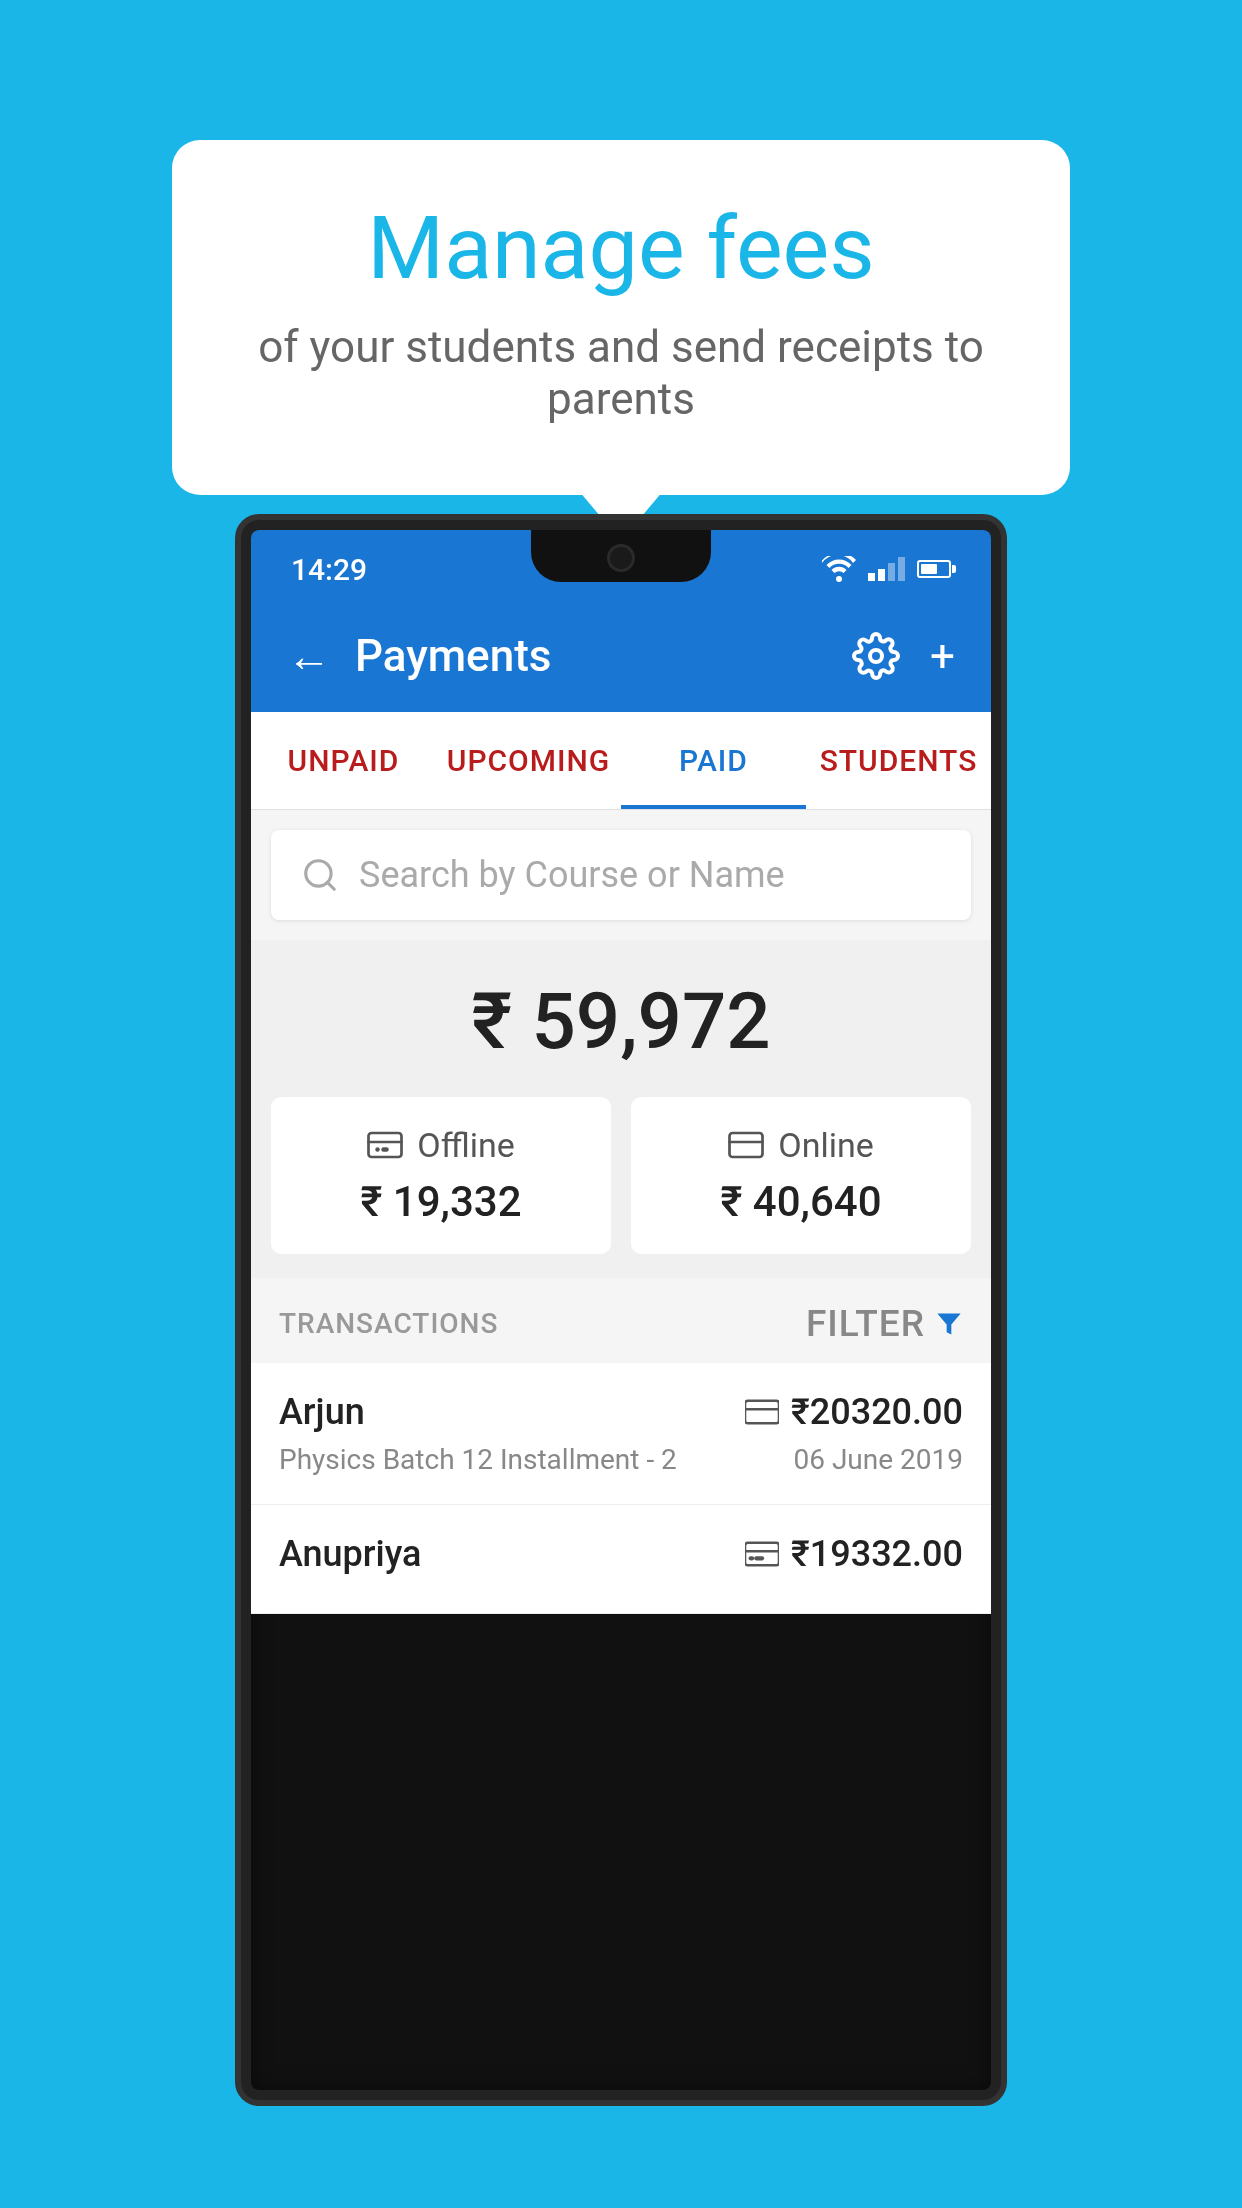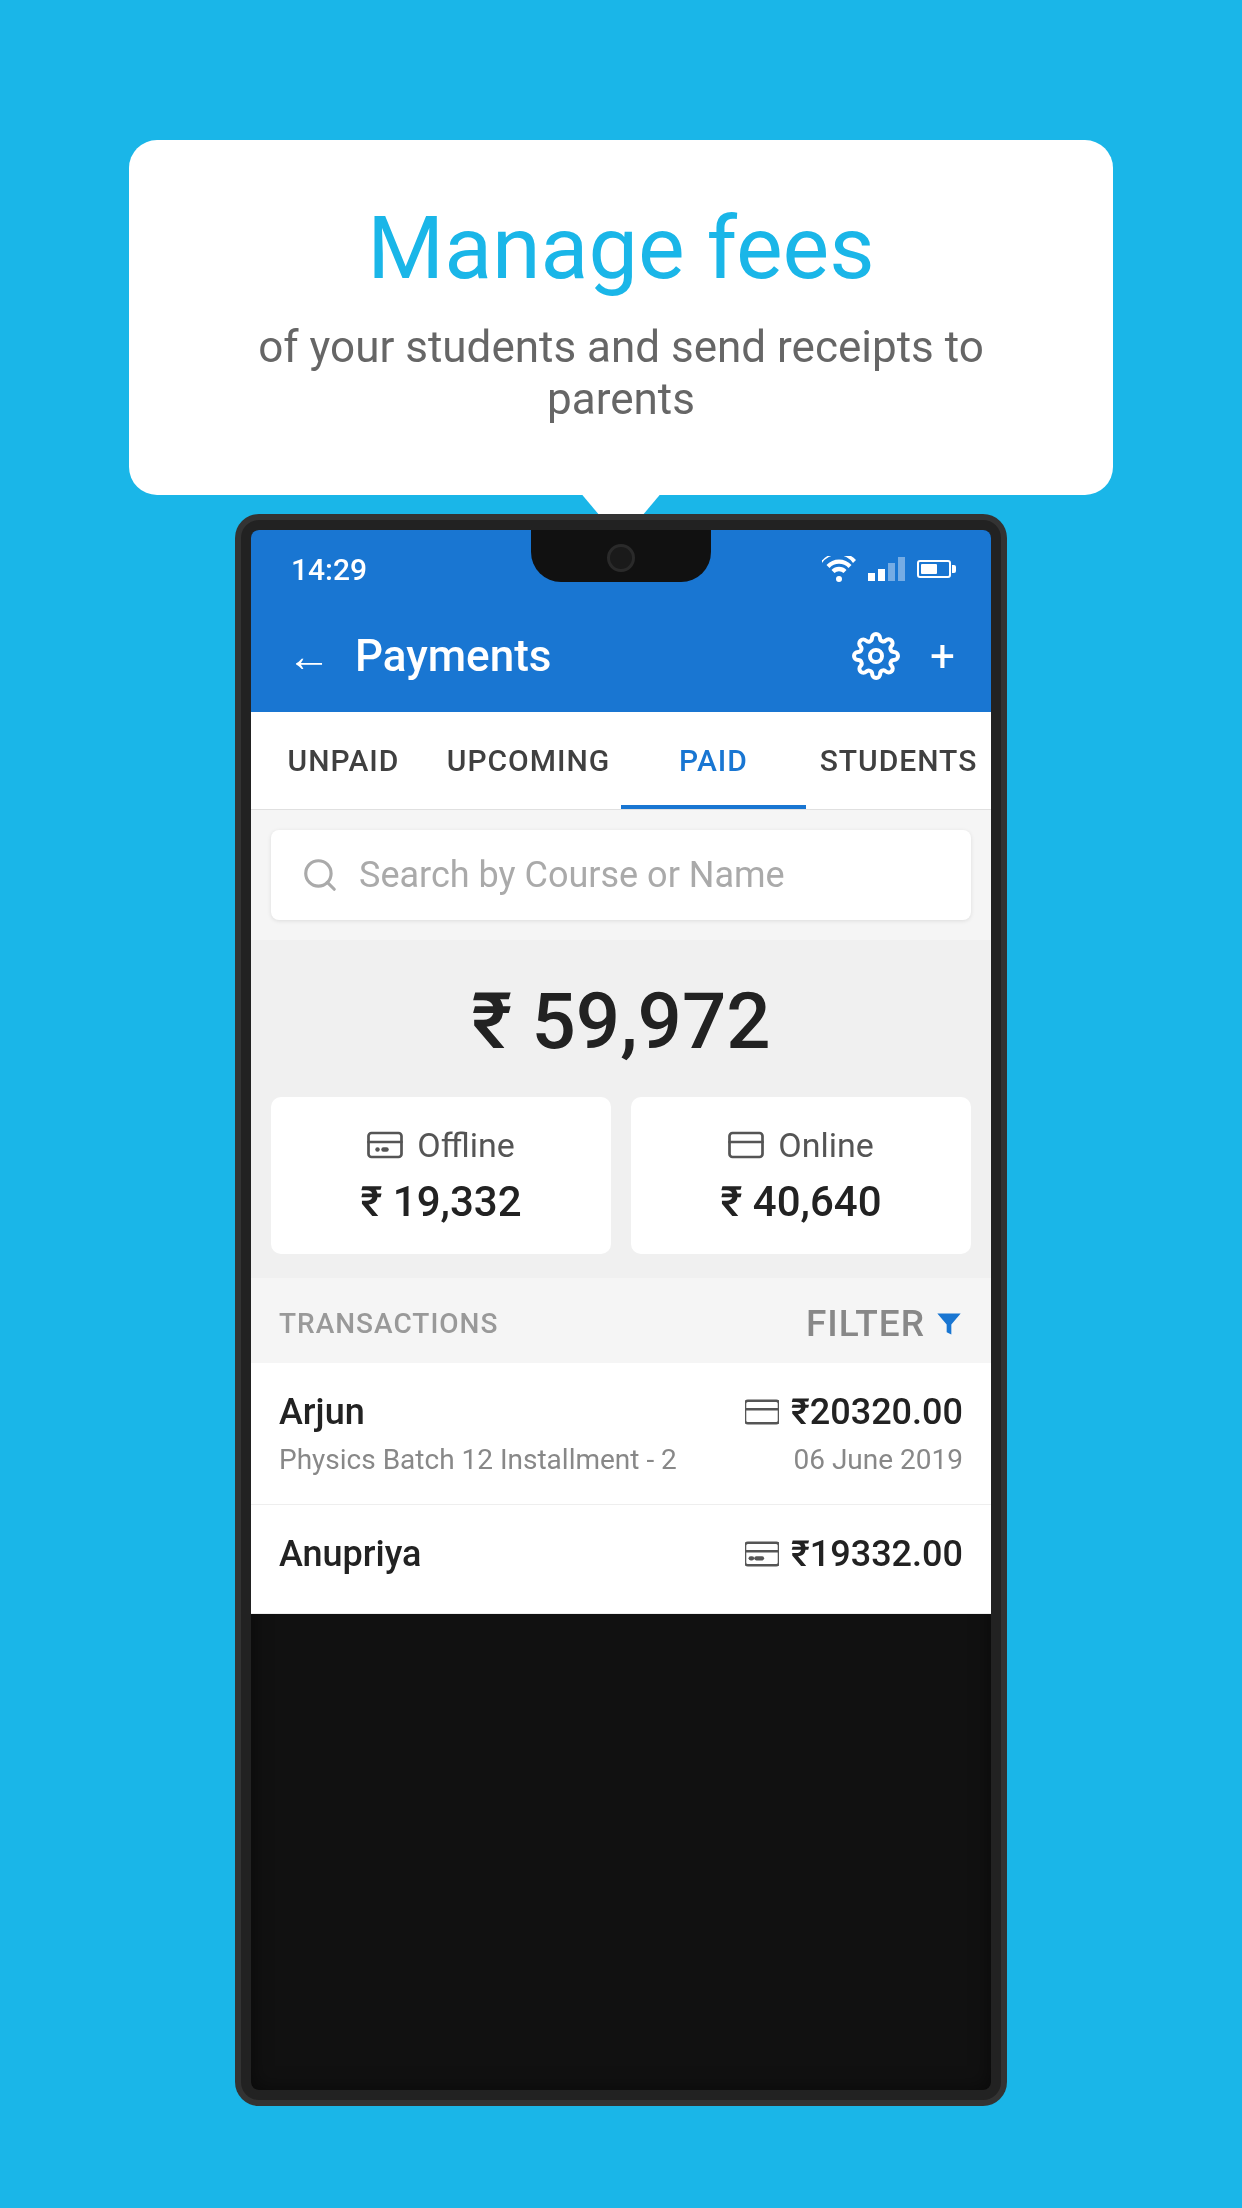--- a/index.html
+++ b/index.html
@@ -16,21 +16,21 @@
       position: relative;
       overflow: hidden;
     }
 
     
     .speech-bubble {
       background: white;
       border-radius: 28px;
       padding: 60px 80px 70px;
       margin-top: 140px;
-      width: 984px;
+      width: 898px;
       text-align: center;
       position: relative;
     }
 
     .speech-bubble::after {
       content: '';
       position: absolute;
       bottom: -46px;
       left: 50%;
       transform: translateX(-50%);
@@ -209,21 +209,21 @@
       border-bottom: 1px solid #e0e0e0;
     }
 
     .tab {
       flex: 1;
       display: flex;
       align-items: center;
       justify-content: center;
       font-size: 30px;
       font-weight: 500;
-      color: #404040;
+      color: #b91c1c;
       letter-spacing: 1px;
       cursor: pointer;
       position: relative;
     }
 
     .tab.active {
       color: #1976d2;
     }
 
     .tab.active::after {

